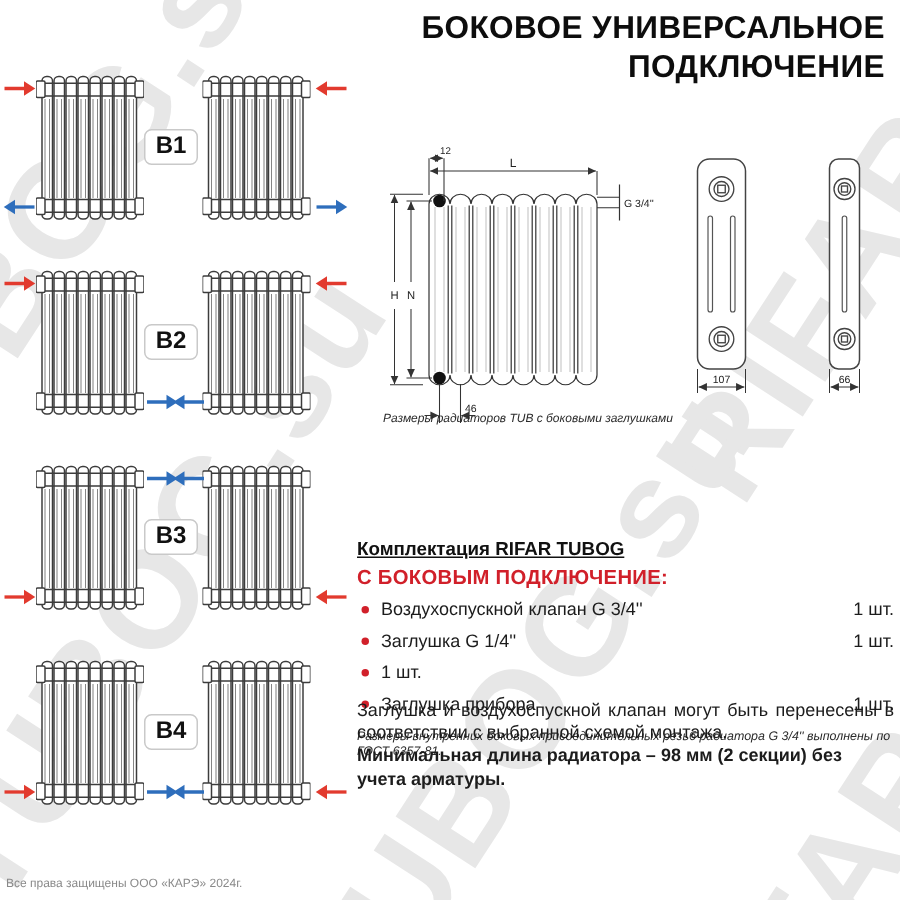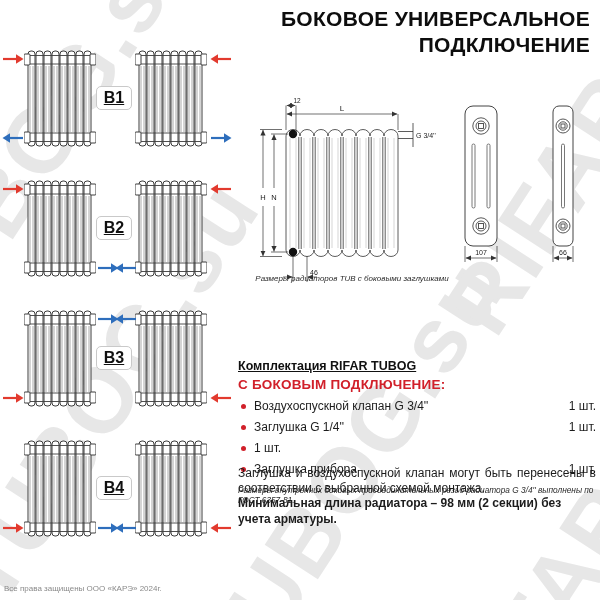--- a/index.html
+++ b/index.html
@@ -19,21 +19,21 @@
   .title{position:absolute;top:6px;right:10px;text-align:right;font-weight:bold;
          font-size:21px;line-height:26px;color:#0d0d0d;letter-spacing:.3px;}
   
   .scheme-row{position:absolute;left:2px;width:232px;height:102px;}
   .row-b1{top:50px;} .row-b2{top:180px;} .row-b3{top:310px;} .row-b4{top:440px;}
   .radiator{position:absolute;top:0;width:72px;height:97px;}
   .rad-left{left:22px;} .rad-right{left:133px;}
   .scheme-label{position:absolute;left:94px;top:36px;width:34px;height:22px;
          background:#fff;border:1.5px solid #c9c9c9;border-radius:5px;
          display:flex;align-items:center;justify-content:center;
-         font-weight:bold;font-size:16px;color:#111;text-decoration:underline;}
+         font-weight:bold;font-size:16px;color:#111;}
   .arr{position:absolute;width:22px;height:12px;}
   .arr svg{display:block;width:22px;height:12px;}
   .arr.flip svg{transform:scaleX(-1);}
   .arr.red{color:#e23a2e;} .arr.blue{color:#2e6ebc;}
   .pos-lt{left:0;top:3px;}    .pos-lb{left:0;top:82px;}
   .pos-rt{left:208px;top:3px;}.pos-rb{left:208px;top:82px;}
   .pos-clt{left:95px;top:3px;}  .pos-crt{left:113px;top:3px;}
   .pos-clb{left:95px;top:82px;} .pos-crb{left:113px;top:82px;}
   
   .front-view{position:absolute;left:256px;top:96px;width:186px;height:192px;}

